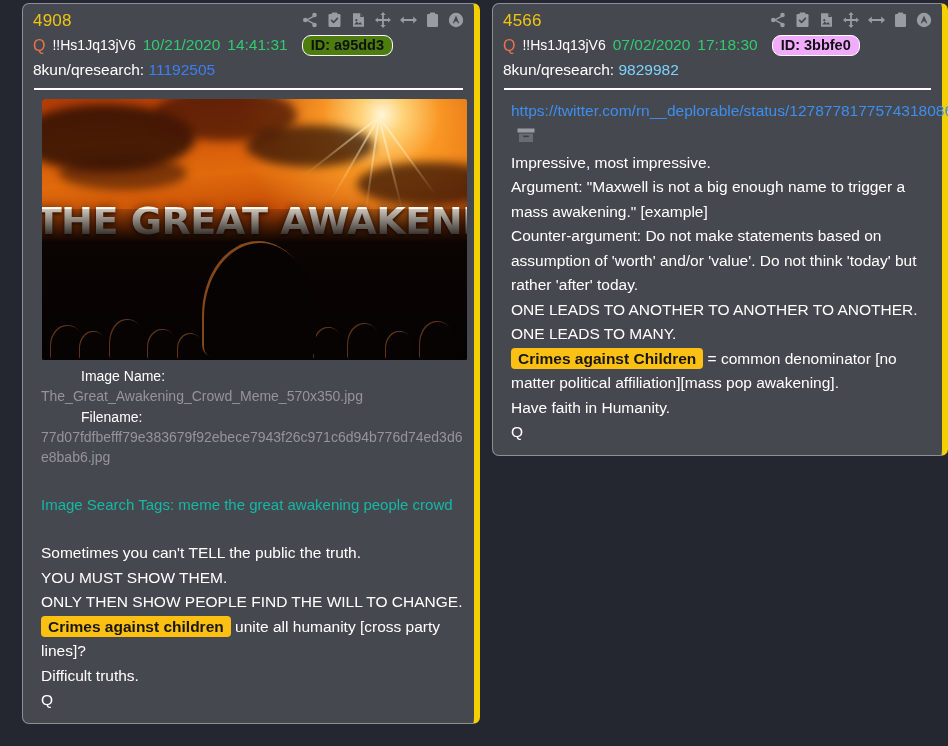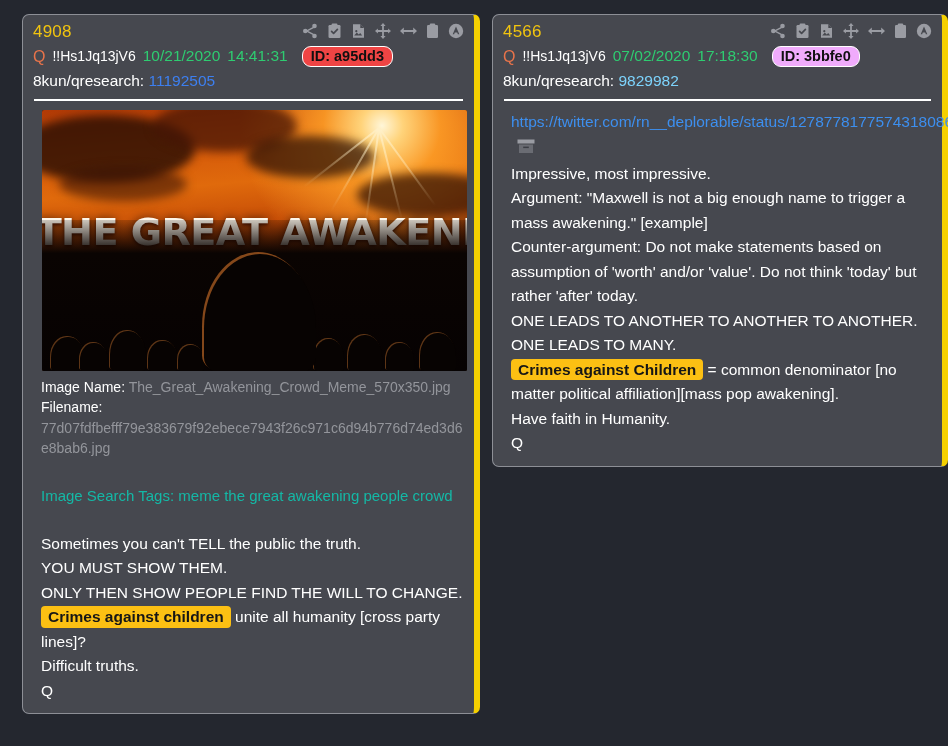--- a/index.html
+++ b/index.html
@@ -6,21 +6,21 @@
   html, body {
     margin: 0; padding: 0;
     width: 948px; height: 746px;
     background: #24272f;
     font-family: "Liberation Sans", sans-serif;
     overflow: hidden;
   }
   #board {
     position: relative;
     width: 948px; height: 746px;
-    padding: 14px 0 0 0;
+    padding: 3px 0 0 0;
     display: flex;
     gap: 12px;
     align-items: flex-start;
   }
 
   .post-card {
     background: #46484f;
     border: 1px solid #8d8f96;
     border-right: 6px solid #f5d000;
     border-radius: 7px;
@@ -72,21 +72,21 @@
     display: inline-block;
     margin-left: 7px;
     padding: 0px 8px 1px 8px;
     border: 1px solid #ffffff;
     border-radius: 9px;
     color: #101010;
     font-size: 14.5px;
     font-weight: 700;
     line-height: 18px;
   }
-  .id-purple { background: #ef4444; }
+  .id-purple { background: #4d7c0f; }
   .id-cyan   { background: #f0abfc; }
 
   .head-row-3 {
     margin-top: 1px;
     font-size: 15.5px;
     color: #ffffff;
     height: 23px;
   }
   .src-link { color: #3d7ff0; }
   .card-right .src-link { color: #7dd3fc; }
@@ -159,21 +159,21 @@
   .big-head {
     position: absolute;
     left: 38%; bottom: -2%;
     width: 112px; height: 120px;
     background: #070302;
     border-radius: 50% 50% 18% 18% / 62% 62% 14% 14%;
     box-shadow: -2px -2px 0 rgba(255,140,50,.5);
   }
 
   .img-meta { margin: 6px 0 0 8px; font-size: 14px; line-height: 1.45; }
-  .meta-label { color: #ffffff; }
+  .meta-label { color: #ffffff; margin-left: 40px; }
   .meta-value { color: #93959b; }
   .meta-value-block { color: #93959b; word-break: break-all; }
   .tags-row { margin: 26px 0 0 8px; font-size: 15px; color: #14b8a6; }
 
   .post-body { margin: 24px 0 0 8px; }
   .card-right .post-body { margin: 0 0 0 8px; }
   .body-line { display: block; }
   .link-line { color: #3d8fef; }
   .archive-icon { display: inline-block; vertical-align: -3px; margin-left: 6px; }
 

